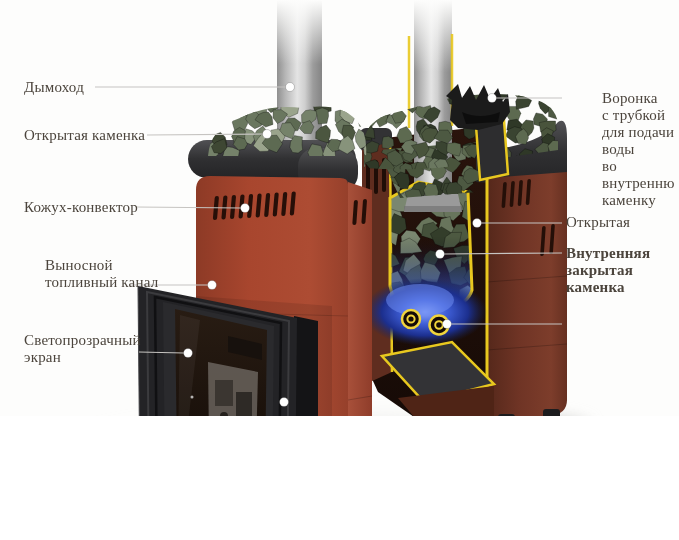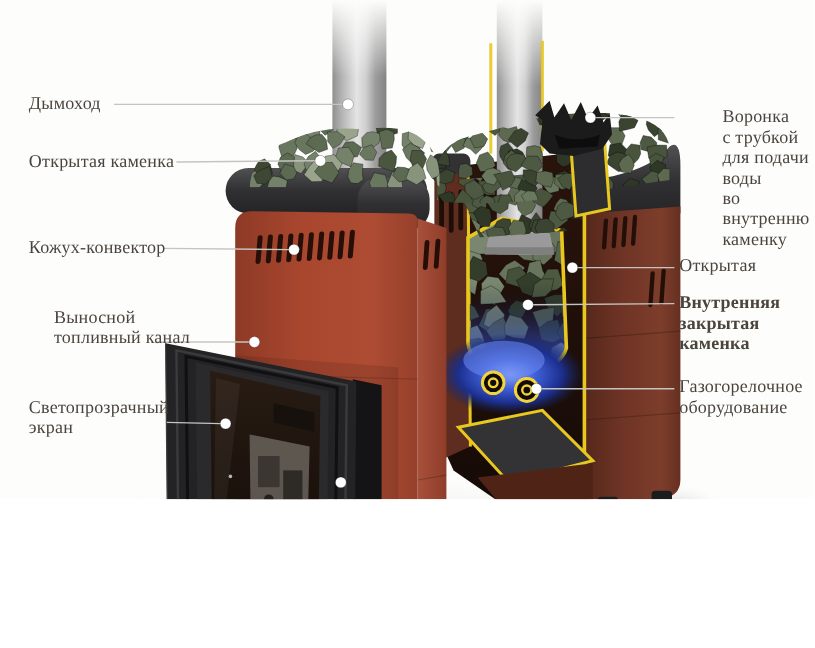--- a/index.html
+++ b/index.html
@@ -510,22 +510,20 @@
 экран</div>
 <div class="callout-label" style="left:566px;top:90px;margin-left:36px;">Воронка
 с трубкой
 для подачи воды
 во внутренню
 каменку</div>
 <div class="callout-label" style="left:566px;top:214px;">Открытая</div>
 <div class="callout-label" style="left:566px;top:245px;font-weight:bold;">Внутренняя
 закрытая
 каменка</div>
-<div class="callout-label" style="left:566px;top:315px;">Газогорелочное
-оборудование</div>
 
 <div class="watermark">
   <svg width="36" height="32" viewBox="0 0 34 32">
     <g fill="#e2e2e0">
       <circle cx="7.5" cy="7.5" r="4.5"></circle>
       <circle cx="23" cy="6.5" r="6.5"></circle>
       <circle cx="10" cy="21" r="9.5"></circle>
       <circle cx="26" cy="21" r="5.5"></circle>
     </g>
   </svg>

